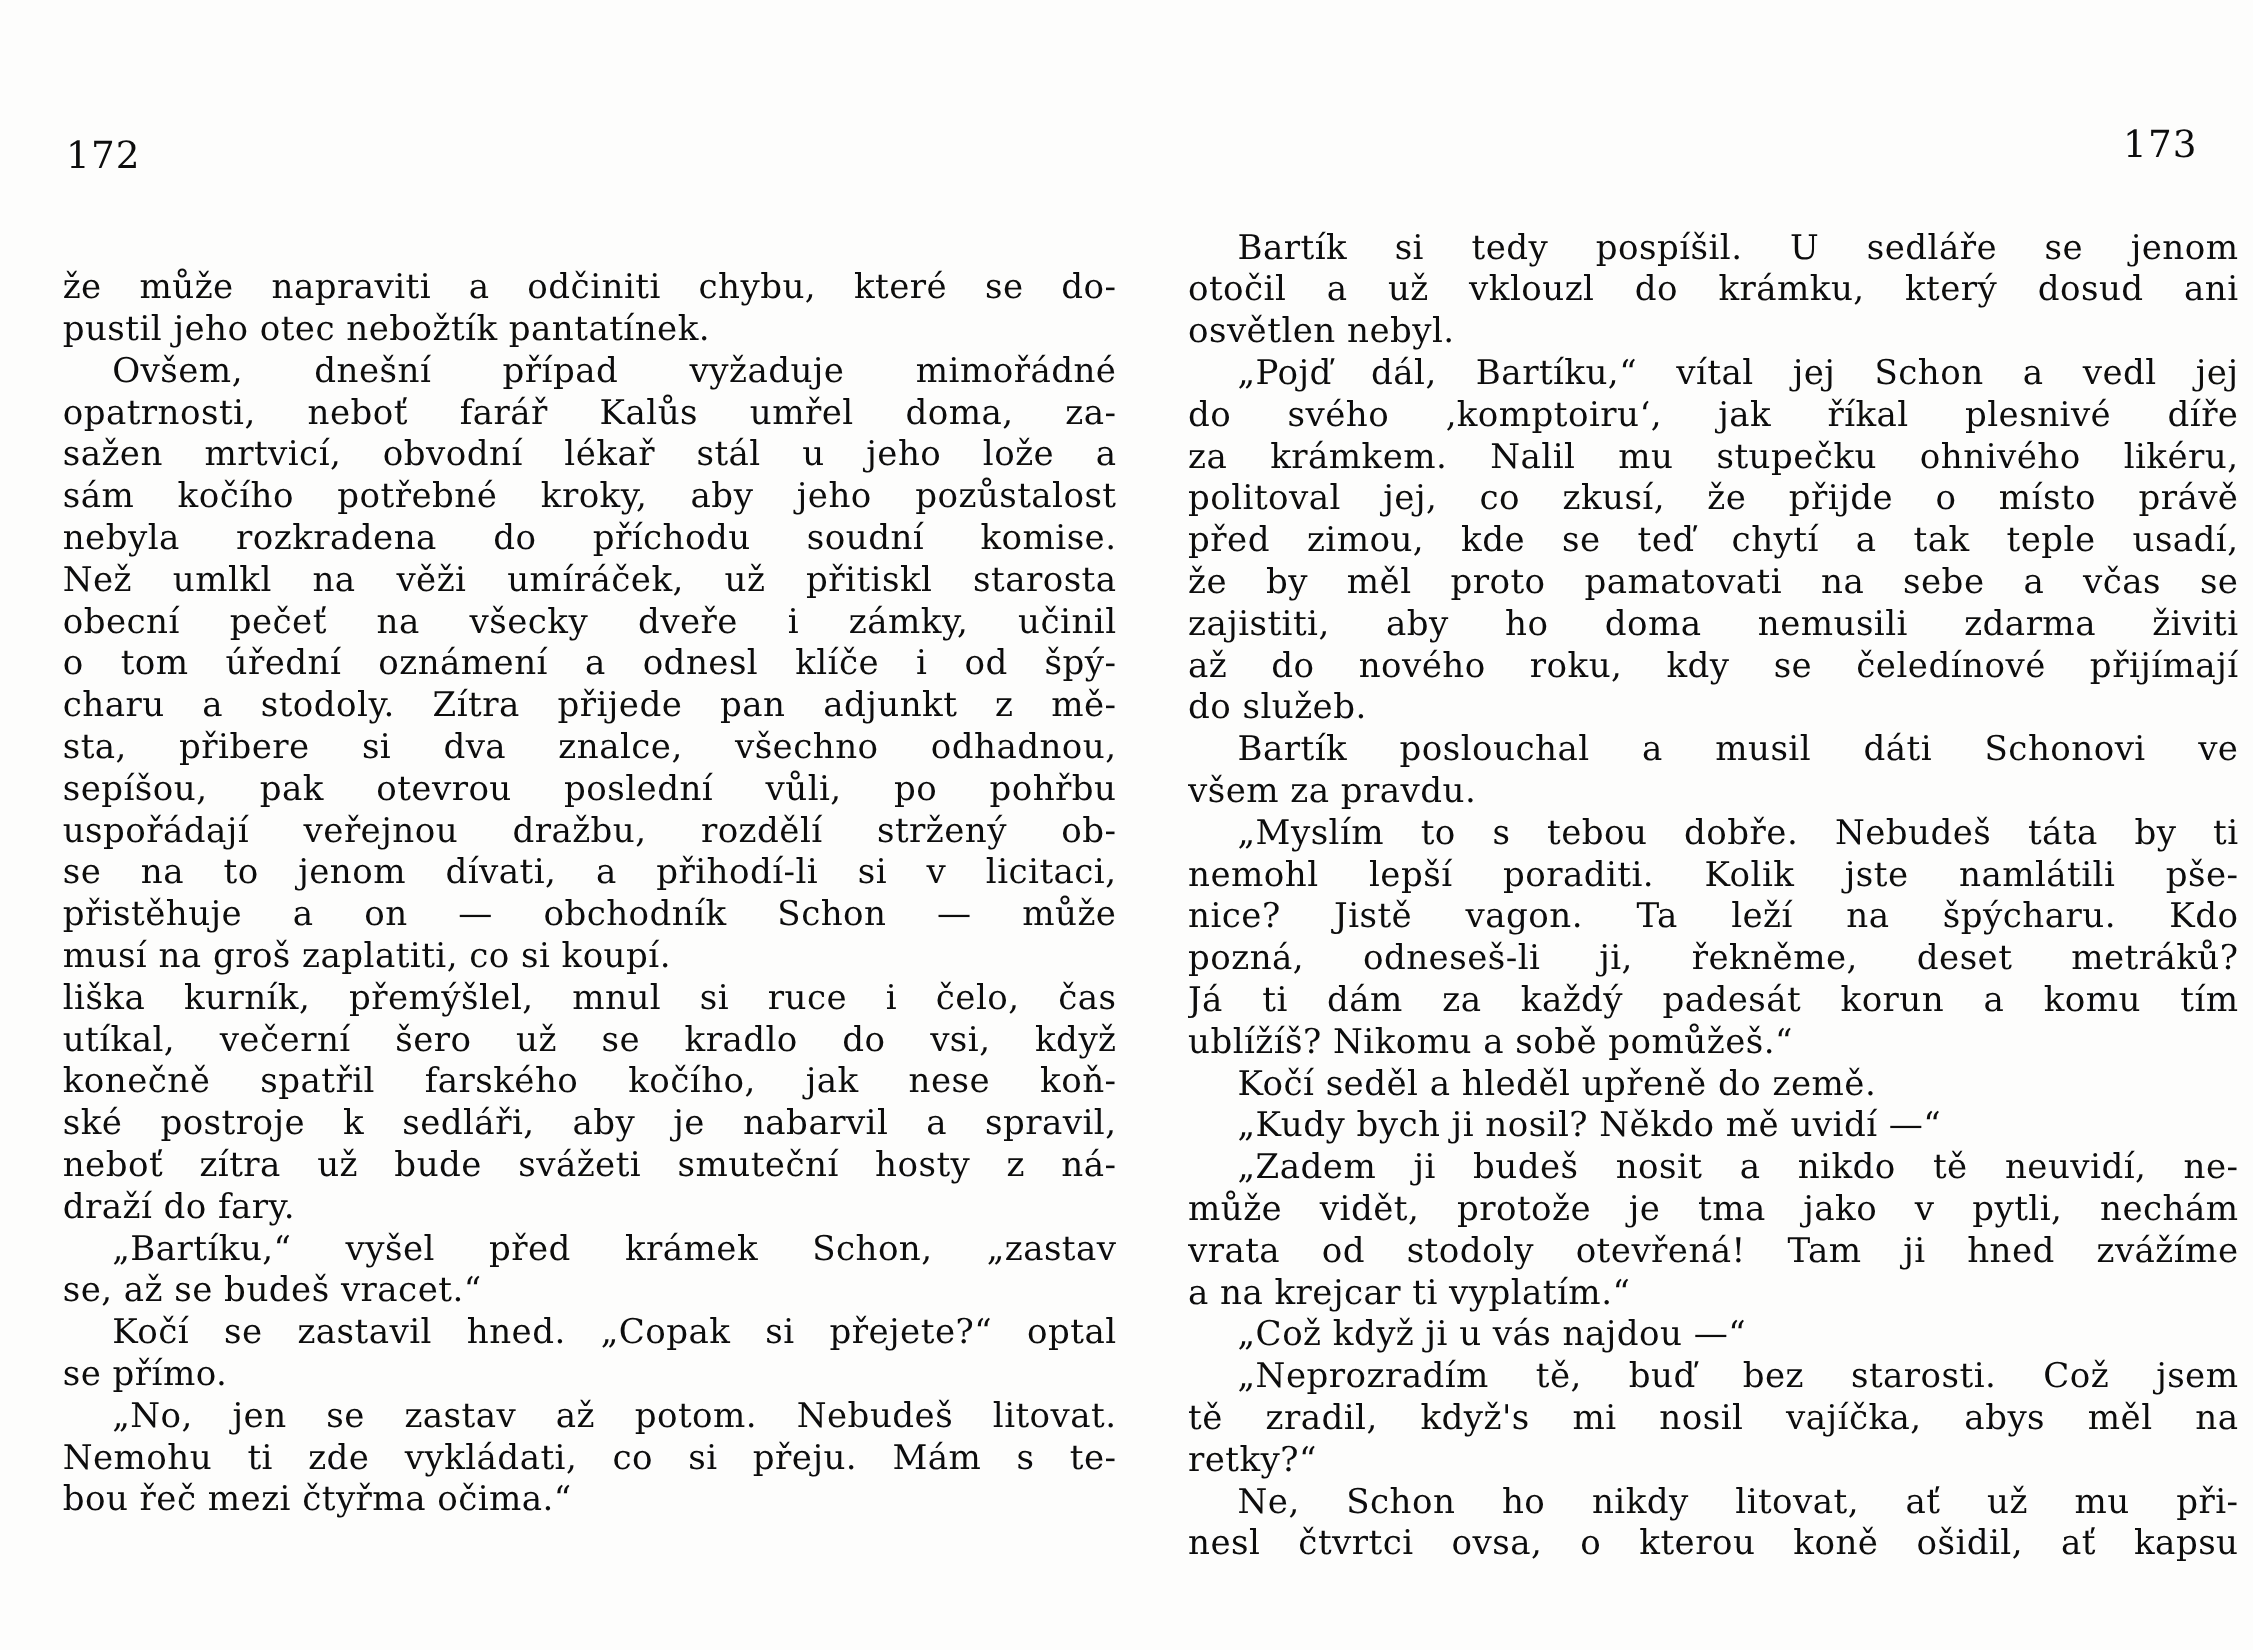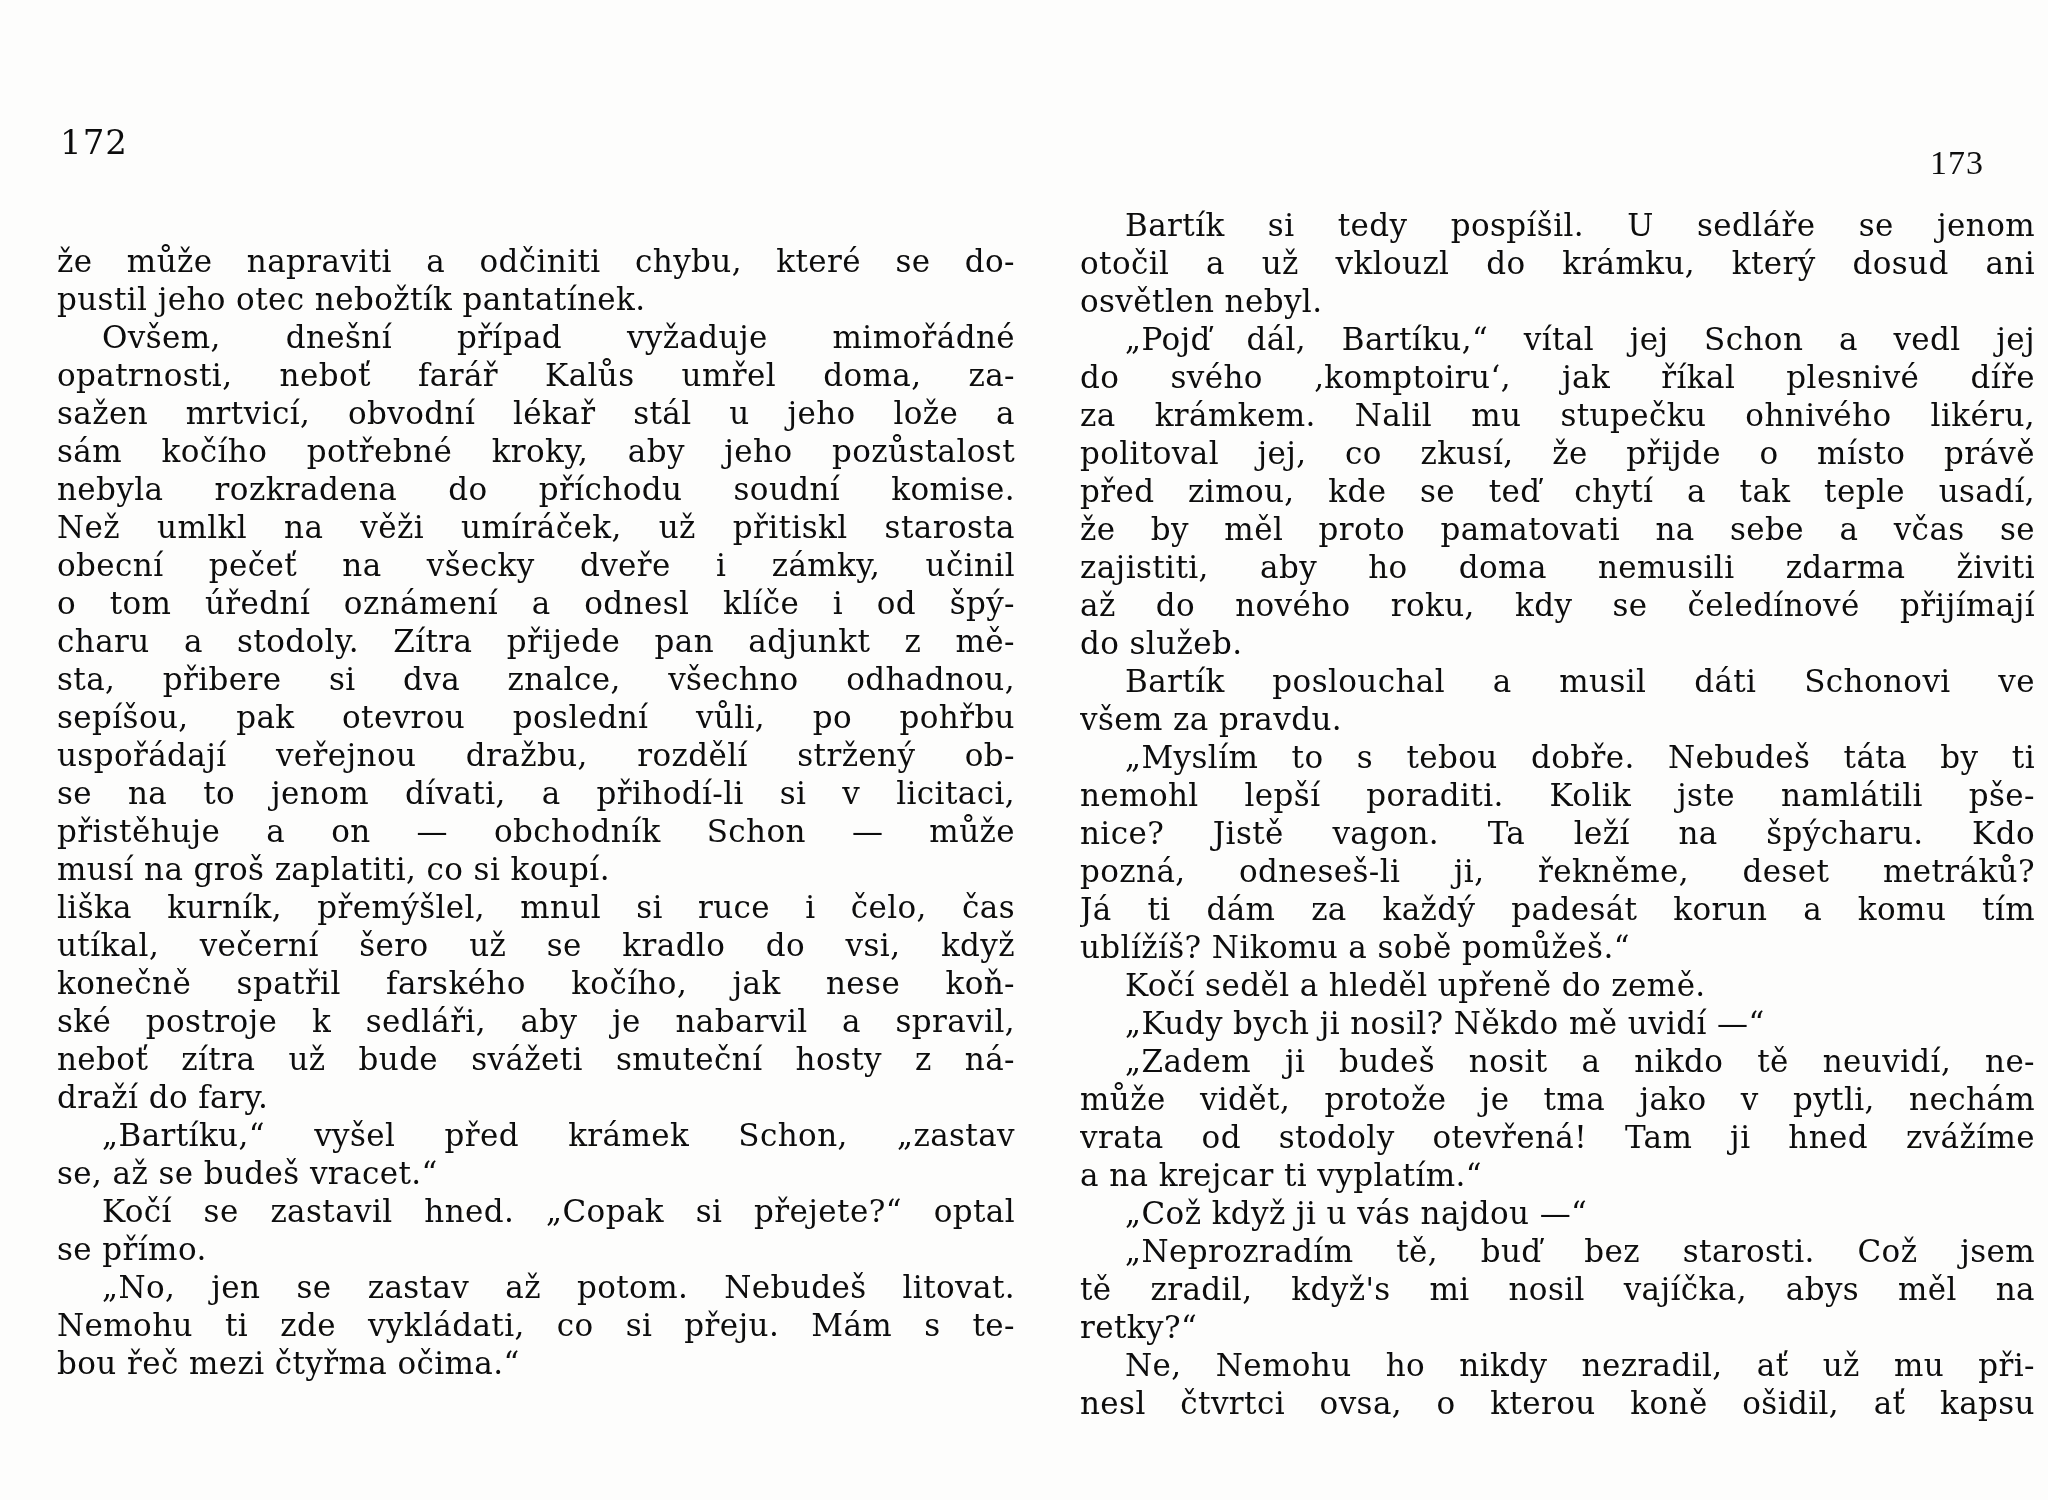--- a/index.html
+++ b/index.html
@@ -13,21 +13,21 @@
     position:relative;overflow:hidden;
     font-family:"DejaVu Serif","Liberation Serif",serif;
     color:var(--ink);
   }
   .pagenum{
     position:absolute;
     font-size:34px;
     letter-spacing:1px;
   }
   #pagenum-left{left:60px;top:122px;}
-  #pagenum-right{left:1930px;top:144px;font-family:Liberation Serif, serif;}
+  #pagenum-right{left:1930px;top:112px;}
   .col{
     position:absolute;
   }
   #col-left{left:57px;top:202px;width:958px;margin-top:40px;}
   #col-right{left:1080px;top:206px;width:955px;}
   .ln{
     font-size:31px;
     line-height:38px;
     height:38px;
     overflow:hidden;
@@ -109,17 +109,17 @@
     <div class="ln ind end">Kočí seděl a hleděl upřeně do země.</div>
     <div class="ln ind end">„Kudy bych ji nosil? Někdo mě uvidí —“</div>
     <div class="ln ind">„Zadem ji budeš nosit a nikdo tě neuvidí, ne-</div>
     <div class="ln">může vidět, protože je tma jako v pytli, nechám</div>
     <div class="ln">vrata od stodoly otevřená! Tam ji hned zvážíme</div>
     <div class="ln end">a na krejcar ti vyplatím.“</div>
     <div class="ln ind end">„Což když ji u vás najdou —“</div>
     <div class="ln ind">„Neprozradím tě, buď bez starosti. Což jsem</div>
     <div class="ln">tě zradil, když's mi nosil vajíčka, abys měl na</div>
     <div class="ln end">retky?“</div>
-    <div class="ln ind">Ne, Nemohu ho nikdy nezradil, ať už mu při-</div>
+    <div class="ln ind">Ne, Schon ho nikdy litovat, ať už mu při-</div>
     <div class="ln">nesl čtvrtci ovsa, o kterou koně ošidil, ať kapsu</div>
   </div>
 
 </div>
 
 </body></html>

